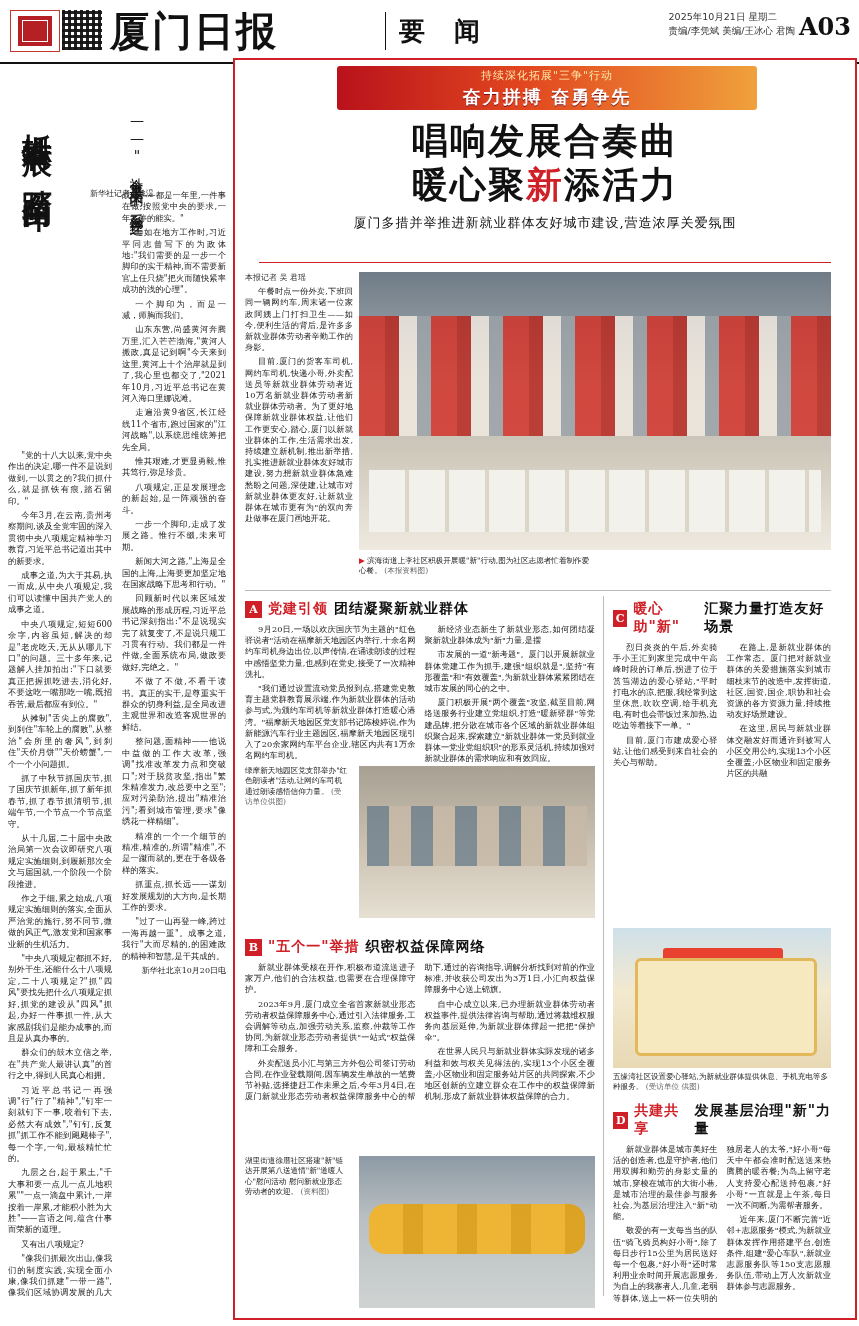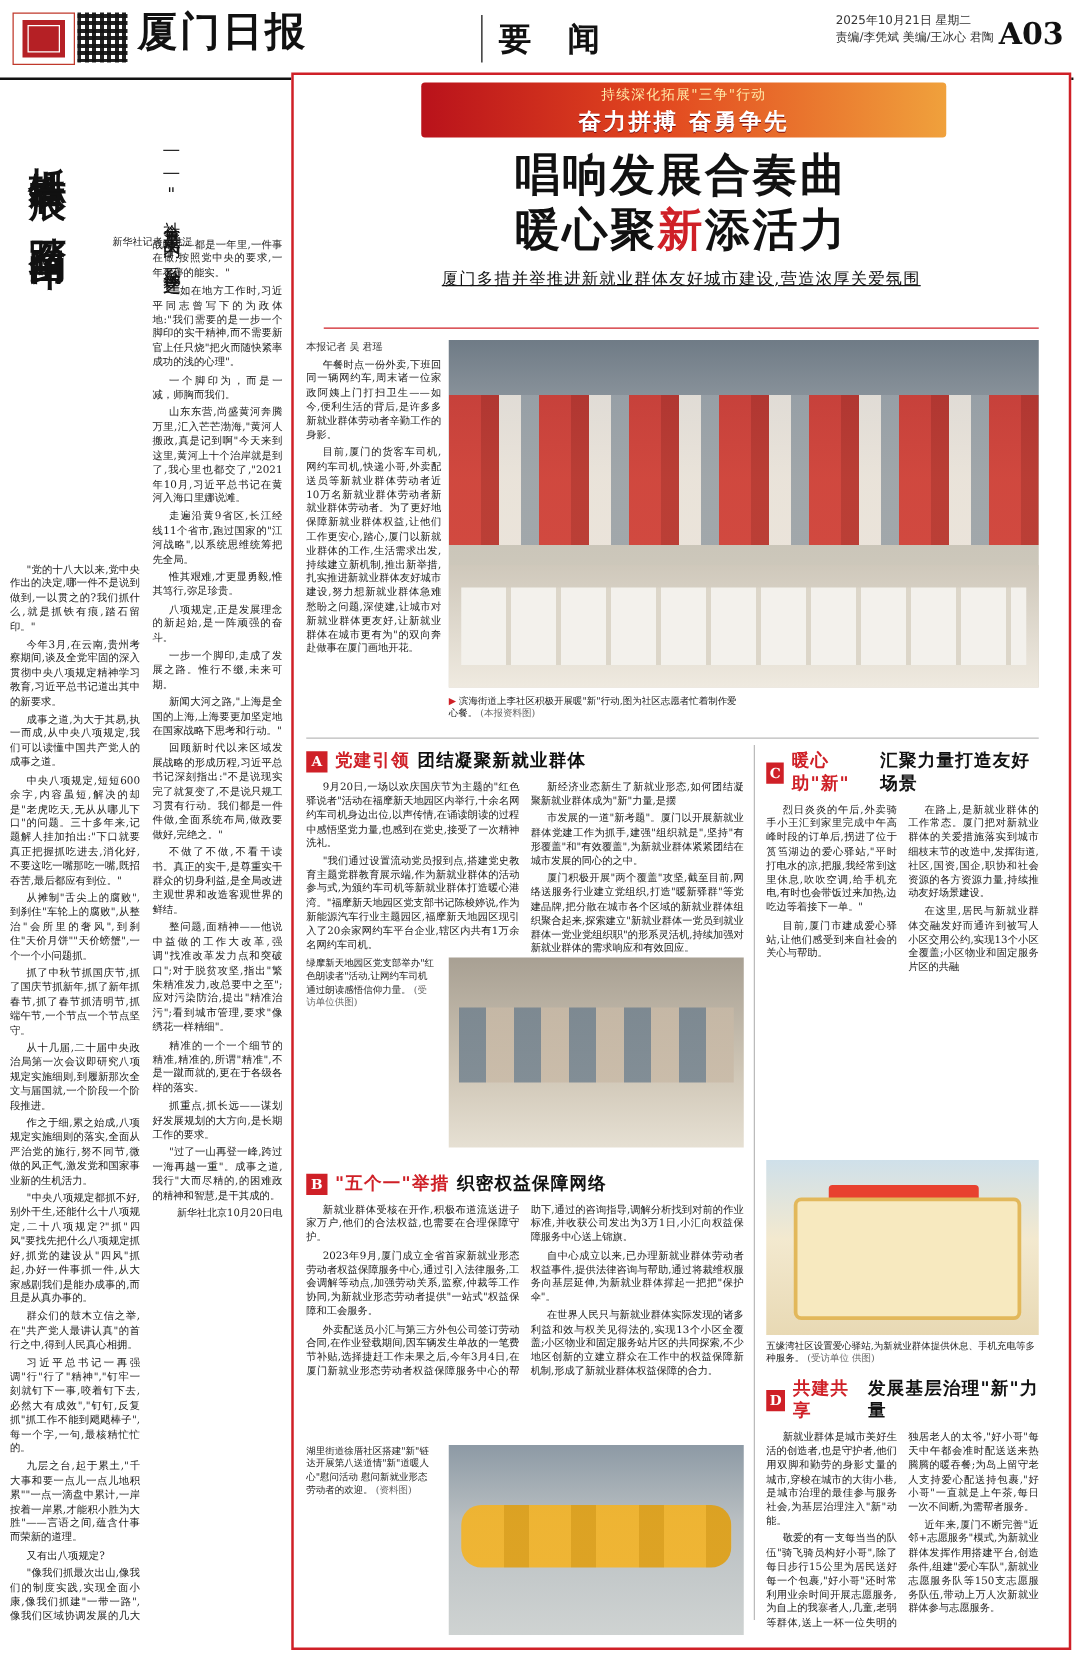--- a/index.html
+++ b/index.html
@@ -8,21 +8,21 @@
 
   
   .masthead{position:absolute;left:0;top:0;width:859px;height:62px;border-bottom:2px solid #111;}
   .logo-block{position:absolute;left:10px;top:10px;width:48px;height:40px;border:1px solid #c0392b;display:flex;align-items:center;justify-content:center;background:#fff;}
   .logo-seal{width:34px;height:30px;background:#b52025;position:relative;}
   .logo-seal:after{content:"";position:absolute;left:4px;top:4px;right:4px;bottom:4px;border:1px solid #fff;}
   .qr{position:absolute;left:62px;top:10px;width:40px;height:40px;background:
       repeating-linear-gradient(0deg,#111 0 3px,#fff 3px 6px),
       repeating-linear-gradient(90deg,#111 0 3px,transparent 3px 6px);
       background-blend-mode:multiply;opacity:.92;}
-  .paper-name{position:absolute;left:110px;top:4px;font-family:Liberation Serif, serif;font-weight:bold;font-size:32px;letter-spacing:2px;color:#111;}
+  .paper-name{position:absolute;left:110px;top:4px;font-family:Liberation Serif, serif;font-weight:bold;font-size:40px;letter-spacing:2px;color:#111;}
   .divider-v{position:absolute;left:385px;top:12px;width:1px;height:38px;background:#111;}
   .section-title{position:absolute;left:399px;top:14px;font-family:"DejaVu Serif","Liberation Serif",serif;font-size:26px;font-weight:bold;letter-spacing:10px;}
   .date-line{position:absolute;right:64px;top:10px;text-align:left;font-size:9.5px;line-height:14px;color:#333;}
   .page-no{position:absolute;right:8px;top:12px;font-family:"DejaVu Serif","Liberation Serif",serif;font-size:24px;font-weight:bold;}
 
   
   .left-col{position:absolute;left:8px;top:70px;width:218px;height:1245px;}
   .vert-title{
     writing-mode:vertical-rl;text-orientation:upright;
     font-family:"DejaVu Serif","Liberation Serif",serif;font-weight:bold;
@@ -51,21 +51,21 @@
   .banner{position:absolute;left:96px;top:0;width:420px;height:44px;
      background:linear-gradient(90deg,#b9121b 0%,#e2471f 45%,#f0a13c 100%);
      border-radius:3px;display:flex;flex-direction:column;align-items:center;justify-content:center;color:#fff;}
   .banner .b1{font-family:"DejaVu Serif","Liberation Serif",serif;font-size:11px;letter-spacing:1px;color:#ffe9a8;}
   .banner .b2{font-family:"DejaVu Serif","Liberation Serif",serif;font-size:18px;font-weight:bold;letter-spacing:2px;margin-top:2px;text-shadow:0 1px 0 #7a0b10;}
 
   
   .headline{position:absolute;left:0;top:52px;width:608px;text-align:center;}
   .hl-line{font-family:"DejaVu Serif","Liberation Serif",serif;font-weight:bold;font-size:36px;line-height:44px;letter-spacing:2px;color:#111;}
   .hl-accent{color:#cf2027;}
-  .subhead{margin-top:8px;font-family:"DejaVu Serif","Liberation Serif",serif;font-size:13px;letter-spacing:1px;color:#111;text-decoration:underline;}
+  .subhead{margin-top:8px;font-family:"DejaVu Serif","Liberation Serif",serif;font-size:13px;letter-spacing:1px;color:#111;}
   .rule-red{position:absolute;left:18px;top:196px;width:572px;height:1px;background:#cf2027;}
 
   
   .lead-text{position:absolute;left:4px;top:206px;width:108px;height:310px;
      font-family:"DejaVu Serif","Liberation Serif",serif;font-size:8.2px;line-height:11.2px;text-align:justify;color:#1a1a1a;}
   .lead-text p{margin:0 0 3px 0;text-indent:1.6em;}
   .lead-head{font-size:8px;text-indent:0 !important;color:#333;}
   .photo{position:absolute;background:#c9cfd4;overflow:hidden;}
   .cap{font-size:7.6px;line-height:10.4px;color:#222;font-family:"DejaVu Serif","Liberation Serif",serif;}
   .cap .mark{color:#cf2027;font-weight:bold;}

